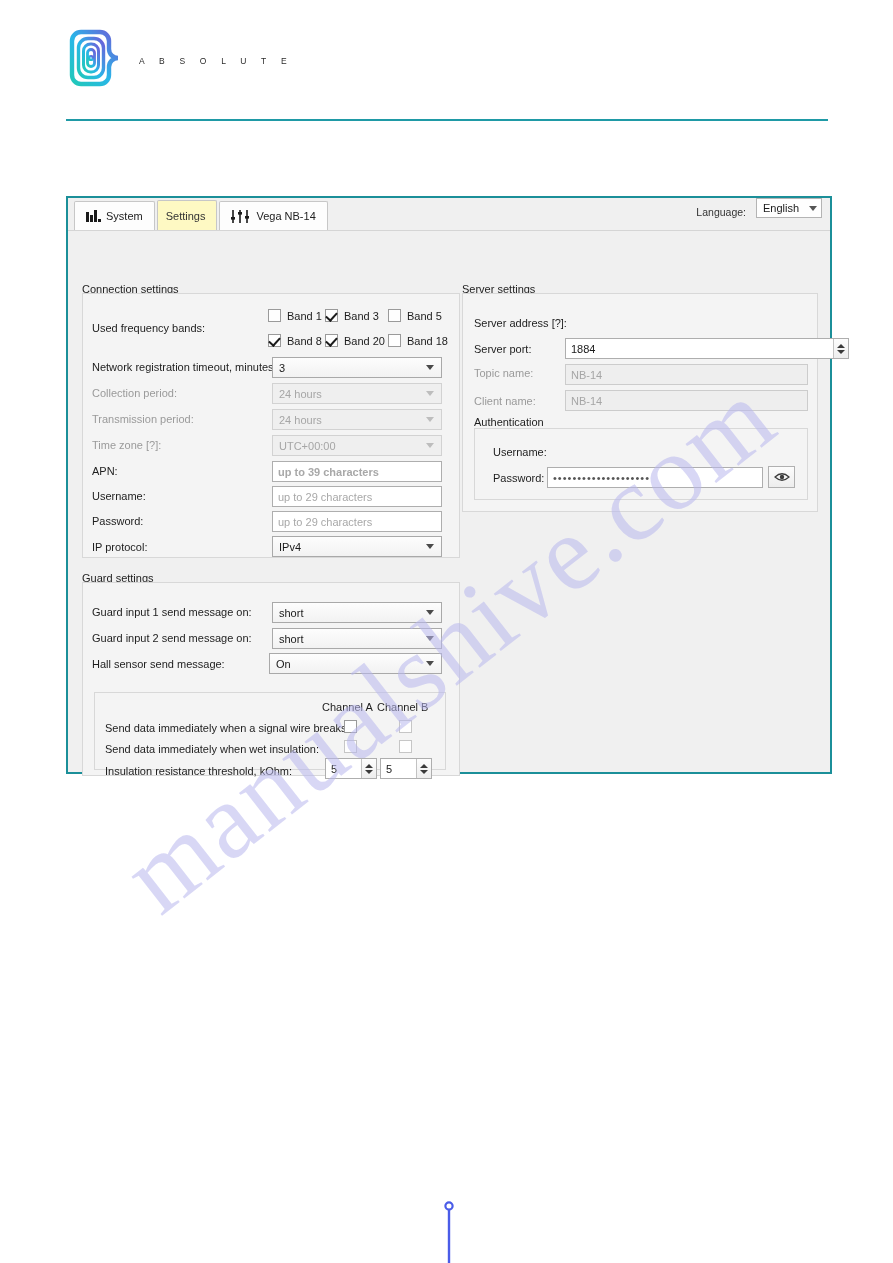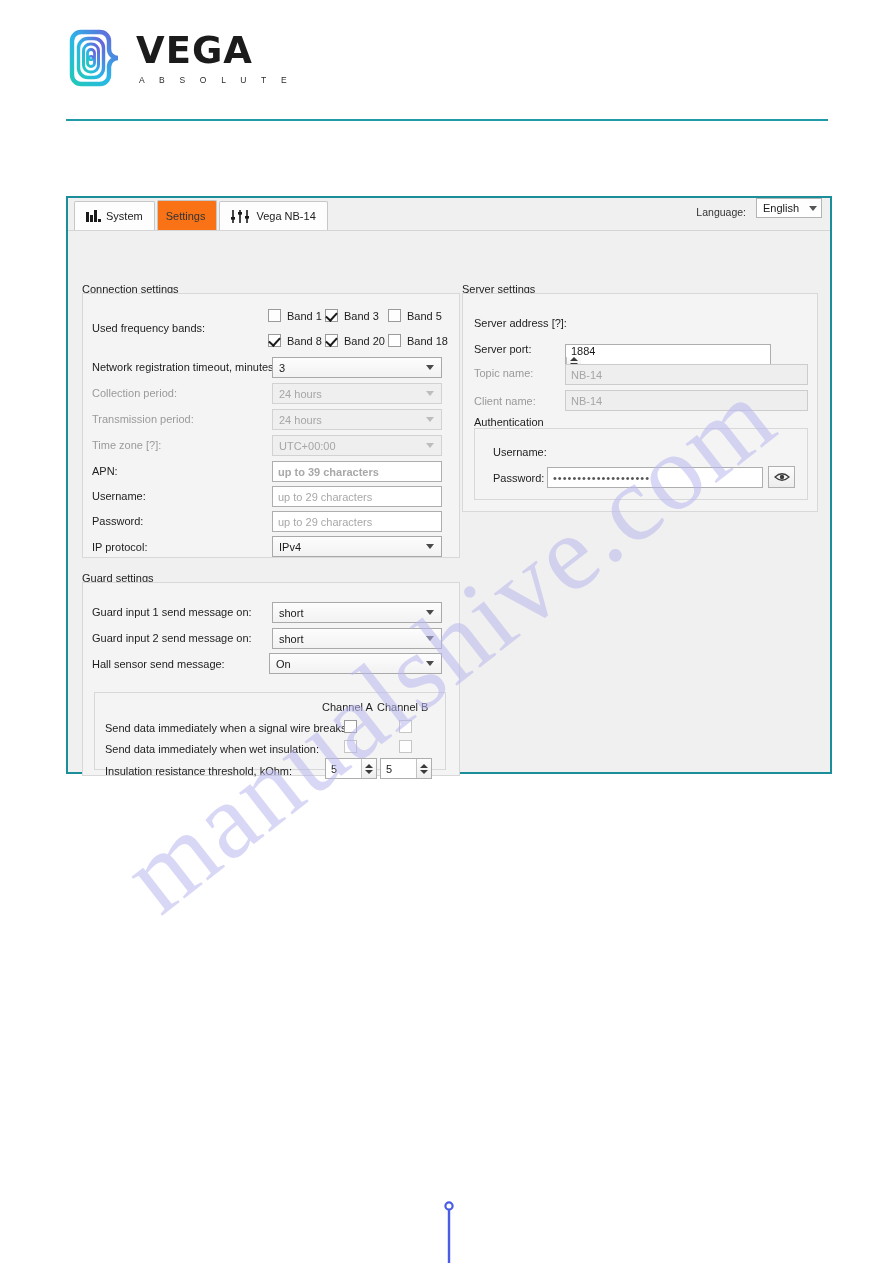--- a/index.html
+++ b/index.html
@@ -88,21 +88,21 @@
     font-size: 11px; color: #222;
     background: #fdfdfd;
     border: 1px solid #c7c7c7;
     border-bottom: none;
     margin-right: 2px;
     border-radius: 2px 2px 0 0;
     position: relative;
     white-space: nowrap;
   }
   .tab.active {
-    background: #f97316;
+    background: #fef9c3;
     color: #333;
     height: 30px;
     padding-left: 8px;
   }
   .tab-icon { display: inline-flex; align-items: flex-end; margin-right: 3px; }
   .lang-box {
     position: absolute; right: 8px; bottom: 12px;
     display: flex; align-items: flex-end; gap: 10px;
     font-size: 10.5px; color: #333;
   }
@@ -265,21 +265,20 @@
         <g fill="none" stroke="url(#lg)">
           <path d="M6 14 A9 9 0 0 1 15 5 H34 A9 9 0 0 1 43 14 V22 A9 9 0 0 0 52 31 A9 9 0 0 0 43 40 V48 A9 9 0 0 1 34 57 H15 A9 9 0 0 1 6 48 Z" stroke-width="4.4"></path>
           <rect x="12.5" y="11.5" width="25" height="39" rx="9.5" stroke-width="3.4"></rect>
           <rect x="17.5" y="17" width="15" height="28" rx="7" stroke-width="3"></rect>
           <rect x="21.5" y="22.5" width="7" height="17" rx="3.5" stroke-width="2.8"></rect>
           <circle cx="25" cy="31" r="1.9" stroke-width="2.4"></circle>
         </g>
       </svg>
     </div>
     <div class="logo-text">
-      <div class="logo-vega">VEGA</div>
       <div class="logo-abs">A B S O L U T E</div>
     </div>
   </div>
   <div class="rule-top"></div>
 
   <div class="app-window">
 
     <div class="tabstrip">
 
       <div class="tab">
@@ -386,21 +385,21 @@
         <span>IPv4</span>
         <span class="arrow"></span>
       </div>
 
       <div class="grp-title" style="left:394px; top:52px;">Server settings</div>
       <div class="grp-box" style="left:394px; top:62px; width:356px; height:219px;"></div>
 
       <div class="lbl" style="left:406px; top:86px;">Server address [?]:</div>
 
       <div class="lbl" style="left:406px; top:112px;">Server port:</div>
-      <div class="spin" style="left:497px; top:113px; width:206px;flex-direction:column;">
+      <div class="spin" style="left:497px; top:107px; width:284px;">
         <span class="val">1884</span>
         <span class="btns">
           <i class="up"></i>
           <i class="down"></i>
         </span>
       </div>
 
       <div class="lbl dim" style="left:406px; top:136px;">Topic name:</div>
       <div class="field disabled" style="left:497px; top:133px; width:243px;">NB-14</div>
 

